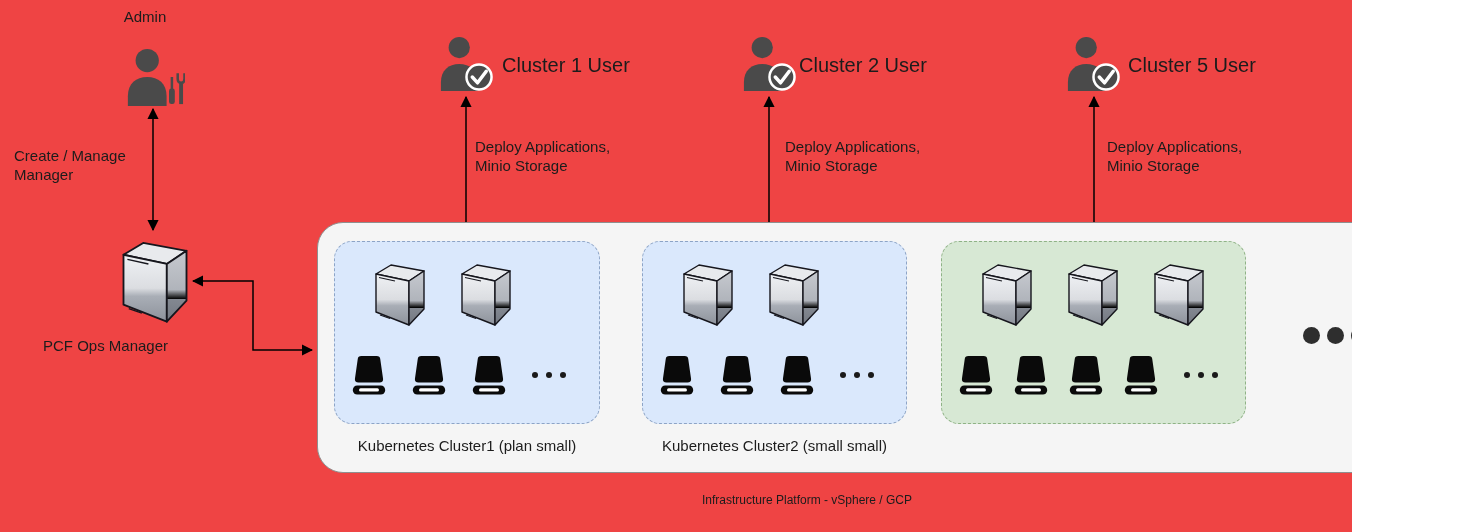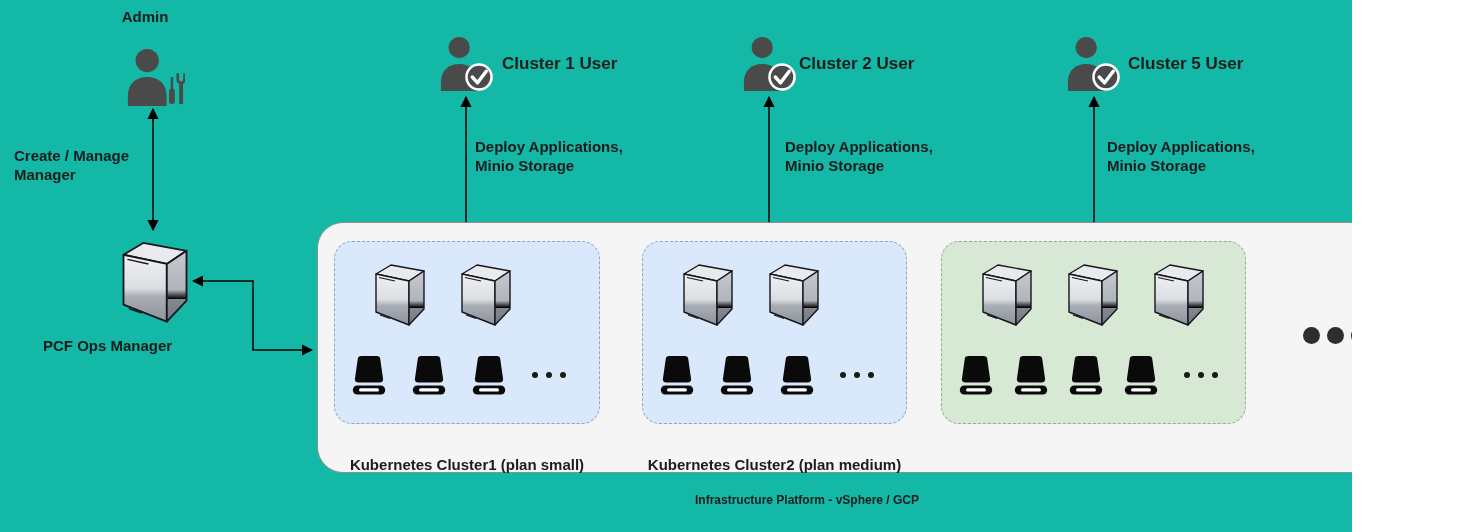--- a/index.html
+++ b/index.html
@@ -1,18 +1,18 @@
 <!DOCTYPE html>
 <html><head>
 <meta charset="utf-8">
 <style>
   html,body{margin:0;padding:0;background:#ffffff;}
   .canvas{
-    position:relative;width:1352px;height:532px;background:#14b8a6;overflow:hidden;
-    font-family:"Liberation Sans", sans-serif;color:#1c1c1c;font-weight:bold;
+    position:relative;width:1352px;height:532px;background:#ef4444;overflow:hidden;
+    font-family:"Liberation Sans", sans-serif;color:#1c1c1c;
   }
   .label{position:absolute;font-size:15px;line-height:1.25;color:#1c1c1c;white-space:pre-line;}
   svg.icon{position:absolute;display:block;}
   
   #arrows{position:absolute;left:0;top:0;width:1482px;height:532px;pointer-events:none;}
   
   .platform{
     position:absolute;left:317px;top:222px;width:1092px;height:251px;
     border-radius:26px;border:1px solid #8f8f8f;background:#f5f5f5;box-sizing:border-box;
   }
@@ -25,32 +25,32 @@
   .cb3{left:941px;width:305px;}
   .server-row{display:flex;gap:36px;padding:20px 0 0 40px;}
   .storage-row{display:flex;align-items:center;padding:29px 0 0 15px;}
   .storage-icons{display:flex;gap:22px;}
   .cb3 .storage-icons{gap:17px;}
   .server-row svg, .storage-icons svg{position:static;}
   .mini-dots{display:flex;gap:8px;margin-left:24px;align-items:center;}
   .mini-dots span{width:6px;height:6px;border-radius:50%;background:#1a1a1a;display:block;}
   .big-dots{position:absolute;left:1303px;top:327px;display:flex;gap:7px;}
   .big-dots span{width:17px;height:17px;border-radius:50%;background:#2e2e2e;display:block;}
-  .cluster-label{position:absolute;top:437px;font-size:15px;text-align:center;margin-top:19px;}
+  .cluster-label{position:absolute;top:437px;font-size:15px;text-align:center;}
   .cl1{left:334px;width:266px;}
   .cl2{left:642px;width:265px;}
   .cl3{left:941px;width:305px;}
   
   .admin-label{left:95px;top:8px;width:100px;text-align:center;}
   .admin-icon{left:123px;top:47px;}
   .create-manage{left:14px;top:147px;width:140px;}
   .pcf-icon{left:122px;top:239px;}
   .pcf-label{left:43px;top:337px;width:200px;text-align:left;}
   
-  .user-label{top:53px;font-size:17px;}
+  .user-label{top:53px;font-size:20px;}
   .action-label{top:138px;width:175px;}
   .u1-icon{left:439px;top:36px;}
   .u2-icon{left:742px;top:36px;}
   .u3-icon{left:1066px;top:36px;}
   .u1-label{left:502px;} .u2-label{left:799px;} .u3-label{left:1128px;}
   .u1-action{left:475px;} .u2-action{left:785px;} .u3-action{left:1107px;}
   .bottom-label{left:557px;top:493px;width:500px;text-align:center;font-size:12px;}
 </style>
 </head>
 <body>
@@ -239,21 +239,21 @@
         </div>
       <div class="mini-dots">
           <span></span>
           <span></span>
           <span></span>
         </div>
     </div>
   </div>
 
   <div class="cluster-label cl1">Kubernetes Cluster1 (plan small)</div>
-  <div class="cluster-label cl2">Kubernetes Cluster2 (plan medium)</div>
+  <div class="cluster-label cl2">Kubernetes Cluster2 (small small)</div>
 
   <div class="big-dots">
       <span></span>
       <span></span>
       <span></span>
     </div>
 
   <div class="label bottom-label">Infrastructure Platform - vSphere / GCP</div>
 
 </div>

